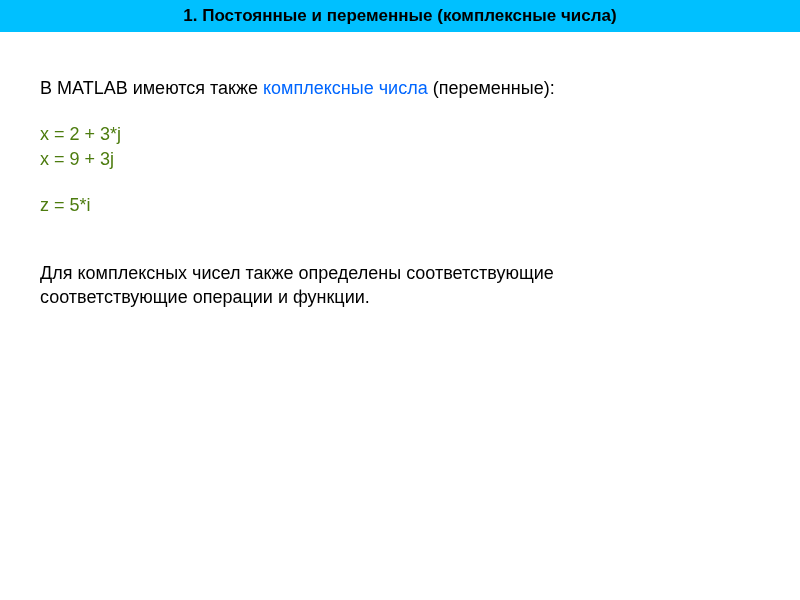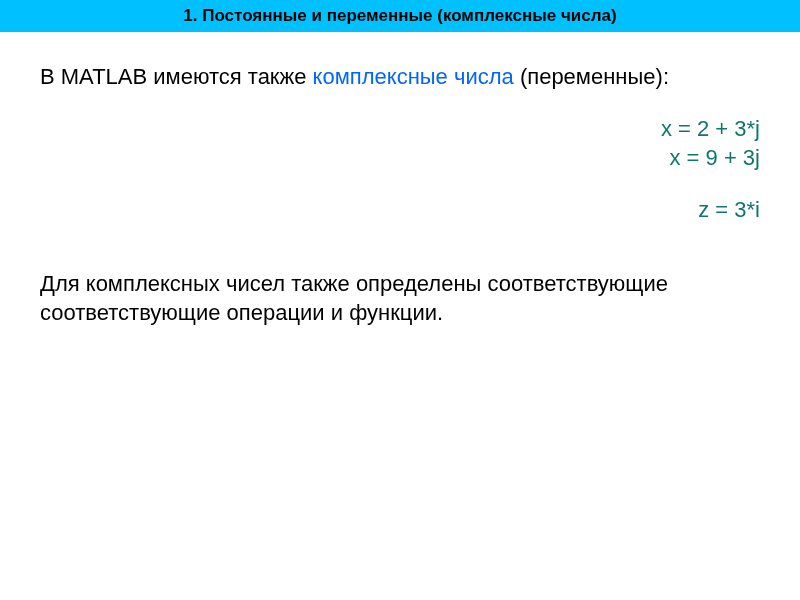--- a/index.html
+++ b/index.html
@@ -23,38 +23,37 @@
     .title-bar {
       width: 100%;
       background: #00c0ff;
       padding: 6px 0;
       text-align: center;
       font-size: 17px;
       font-weight: bold;
       color: #000000;
     }
     .content {
-      padding: 30px 40px 20px 40px;
-      font-size: 22px;
+      padding: 44px 40px 20px 40px;
+      font-size: 18px;
       line-height: 1.35;
       color: #000000;
     }
     .intro-line {
       margin-bottom: 22px;
     }
     .blue-text {
       color: #0066ff;
     }
     .code-block {
       margin-bottom: 22px;
     }
     .code-line {
-      color: #0f766e;
+      color: #4d7c0f;
       line-height: 1.35;
-      text-align: right;
     }
     .footer-text {
       color: #000000;
       line-height: 1.35;
       margin-top: 44px;
     }
   </style>
 </head>
 <body>
 
@@ -69,21 +68,21 @@
       <span>В MATLAB имеются также </span><span class="blue-text">комплексные числа</span><span> (переменные):</span>
     </div>
 
     <div class="code-block">
       <div class="code-line">x = 2 + 3*j</div>
       <div class="code-line">x = 9 + 3j</div>
     </div>
 
 
     <div class="code-block">
-      <div class="code-line">z = 3*i</div>
+      <div class="code-line">z = 5*i</div>
     </div>
 
     <div class="footer-text">
       <div>Для комплексных чисел также определены соответствующие</div>
       <div>соответствующие операции и функции.</div>
     </div>
 
   </div>
 </div>
 

